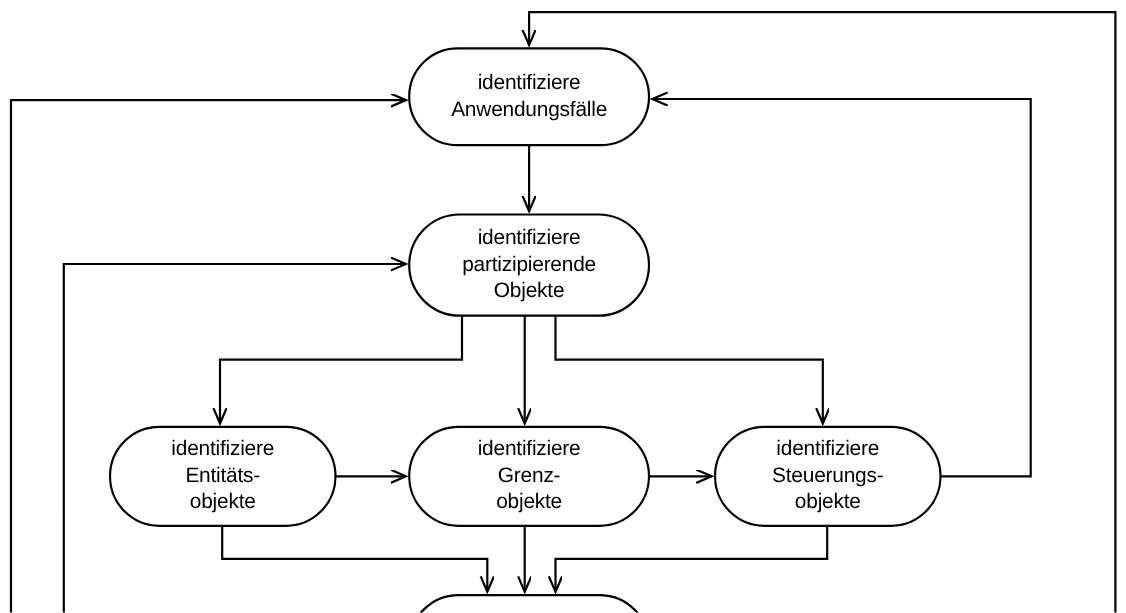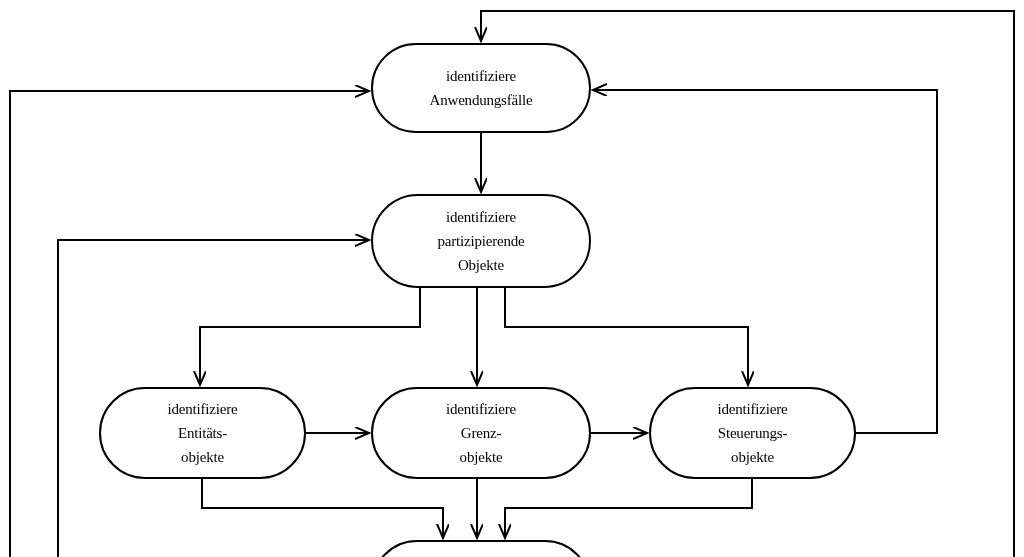--- a/index.html
+++ b/index.html
@@ -22,22 +22,22 @@
     width: 1024px;
     height: 557px;
   }
   .node-label {
     position: absolute;
     display: flex;
     align-items: center;
     justify-content: center;
     text-align: center;
     color: #000000;
-    font-family: Liberation Serif, serif;
-    font-size: 15px;
+    font-family: Liberation Sans, sans-serif;
+    font-size: 19px;
     line-height: 24px;
     letter-spacing: -0.2px;
     white-space: pre;
     pointer-events: none;
   }
 </style>
 </head>
 <body>
 
 <div id="canvas">

